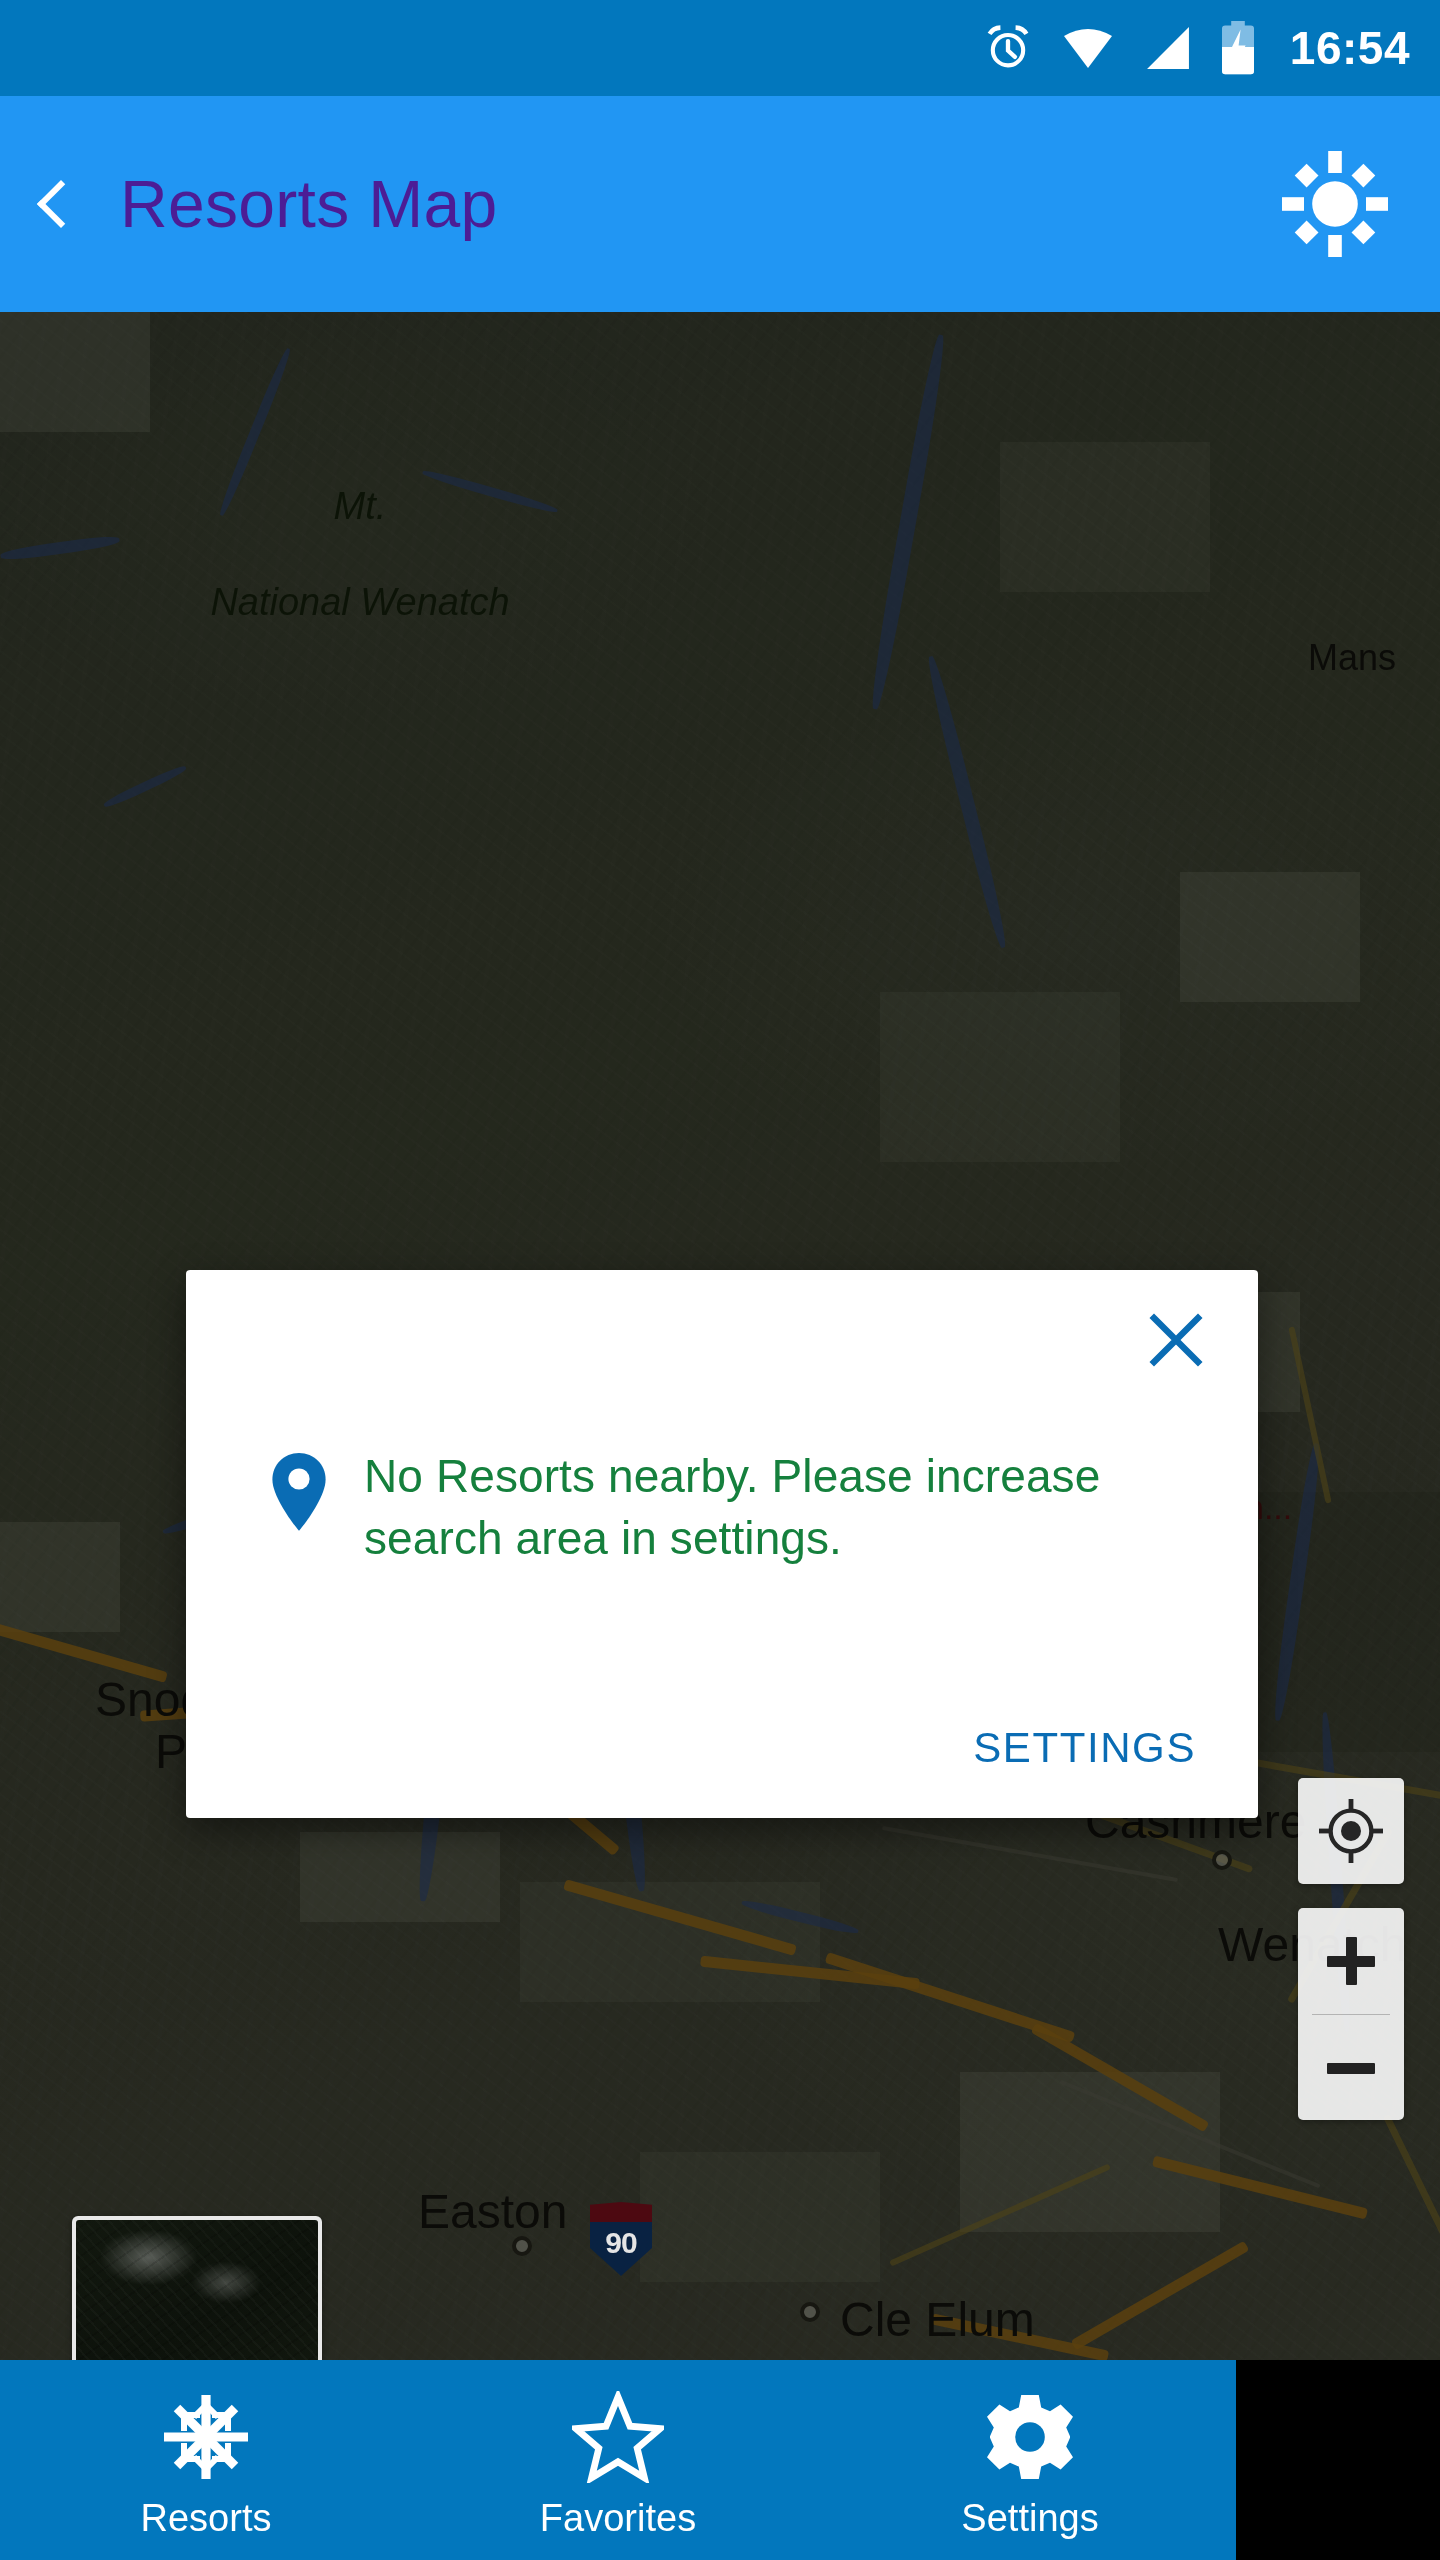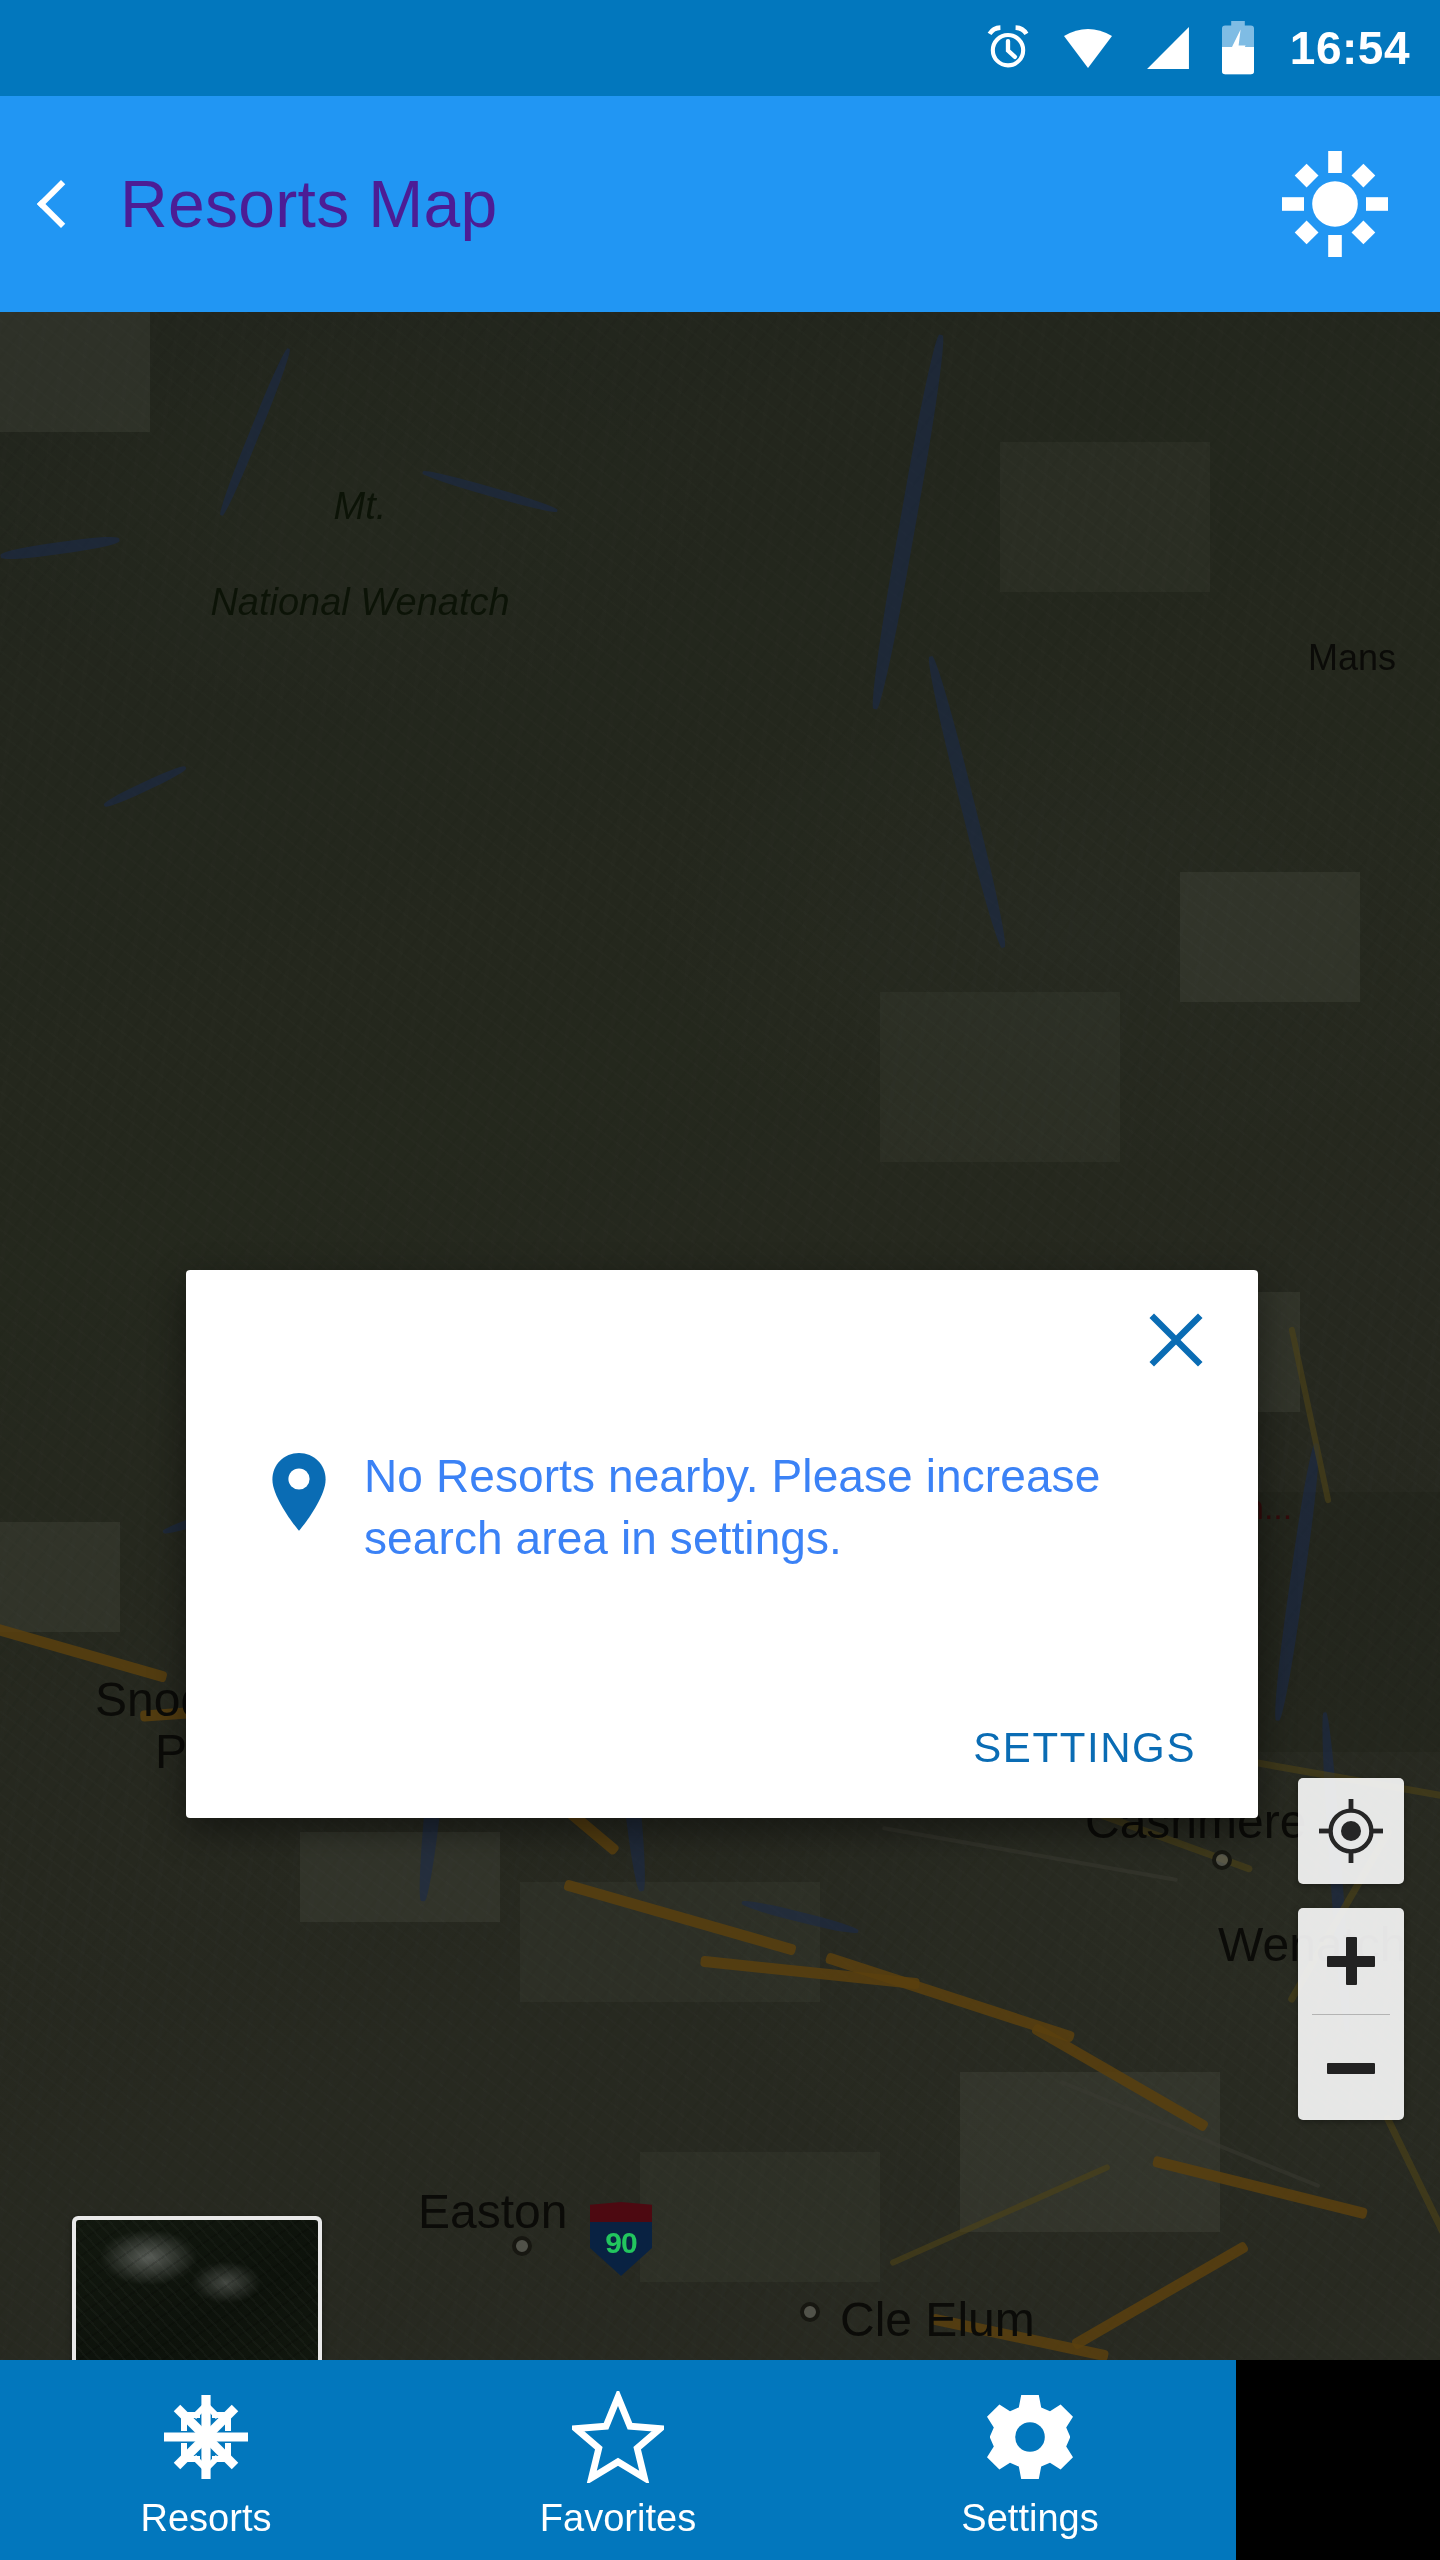--- a/index.html
+++ b/index.html
@@ -99,21 +99,21 @@
     position:absolute; inset:0;
     background:#123f78;
     clip-path:polygon(50% 0%, 100% 14%, 100% 62%, 50% 100%, 0% 62%, 0% 14%);
   }
   .shield-top{
     position:absolute; left:0; top:0; width:100%; height:20px;
     background:#8c1220;
     clip-path:polygon(50% 0%, 100% 14%, 100% 100%, 0% 100%, 0% 14%);
   }
   .shield-num{
-    position:relative; color:#22c55e; font-weight:bold; font-size:30px;
+    position:relative; color:#e5e5e5; font-weight:bold; font-size:30px;
     margin-bottom:16px; z-index:2; letter-spacing:-1px;
   }
 
   
   .scrim{ position:absolute; inset:0; background:rgba(0,0,0,.45); }
 
   
   .ctrl{
     position:absolute; background:rgba(245,245,245,.93); border-radius:5px;
     box-shadow:0 2px 6px rgba(0,0,0,.3);
@@ -156,21 +156,21 @@
   .dlg-close{
     position:absolute; right:34px; top:22px; width:96px; height:96px;
     display:flex; align-items:center; justify-content:center;
   }
   .dlg-body{
     position:absolute; left:0; top:176px; right:0;
     display:flex; align-items:flex-start; padding:0 62px 0 82px;
   }
   .pin{ flex:0 0 auto; margin-top:4px; margin-right:34px; }
   .dlg-text{
-    color:#3b82f6; font-size:46px; line-height:1.34; letter-spacing:.1px;
+    color:#15803d; font-size:46px; line-height:1.34; letter-spacing:.1px;
     max-width:860px;
   }
   .dlg-action{
     position:absolute; right:62px; bottom:46px;
     color:#0a6cb4; font-size:42px; letter-spacing:1.6px;
     background:none; border:none; font-family:inherit; cursor:pointer;
   }
 
   
   .bottomnav{

